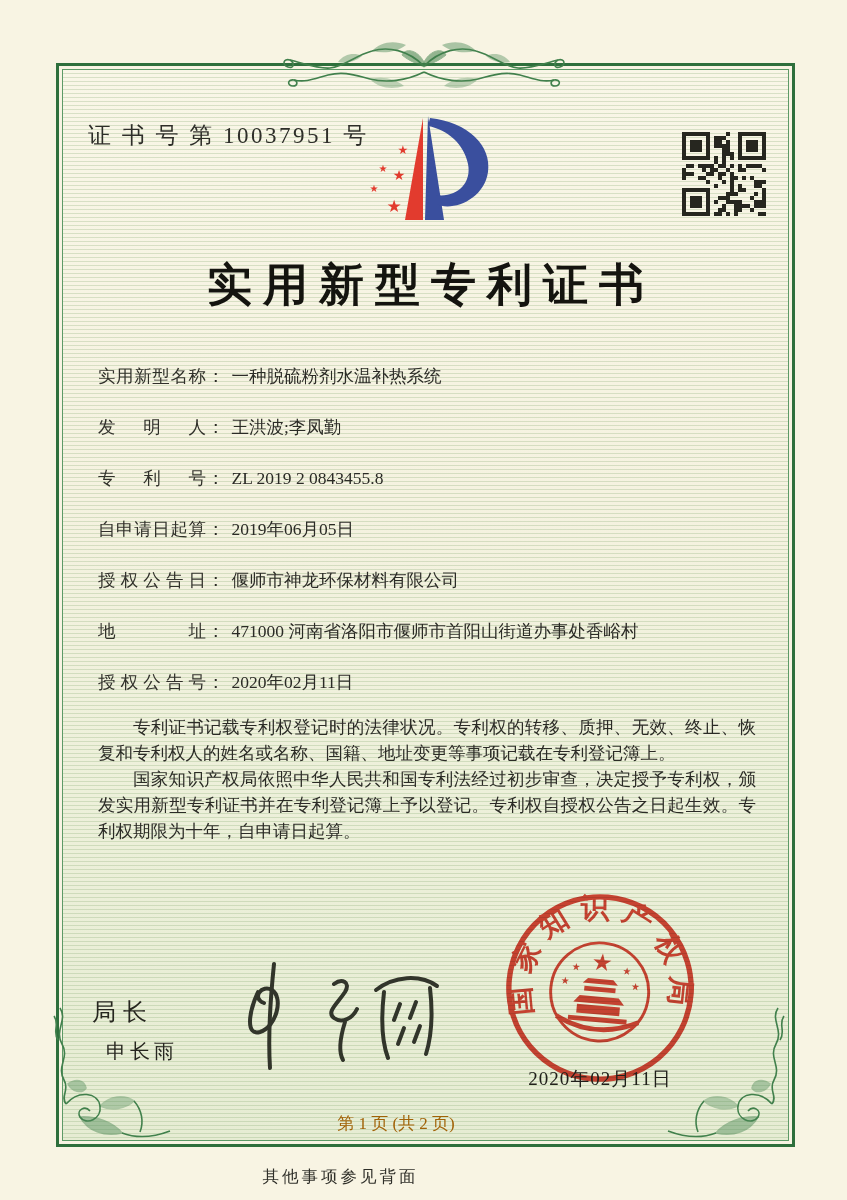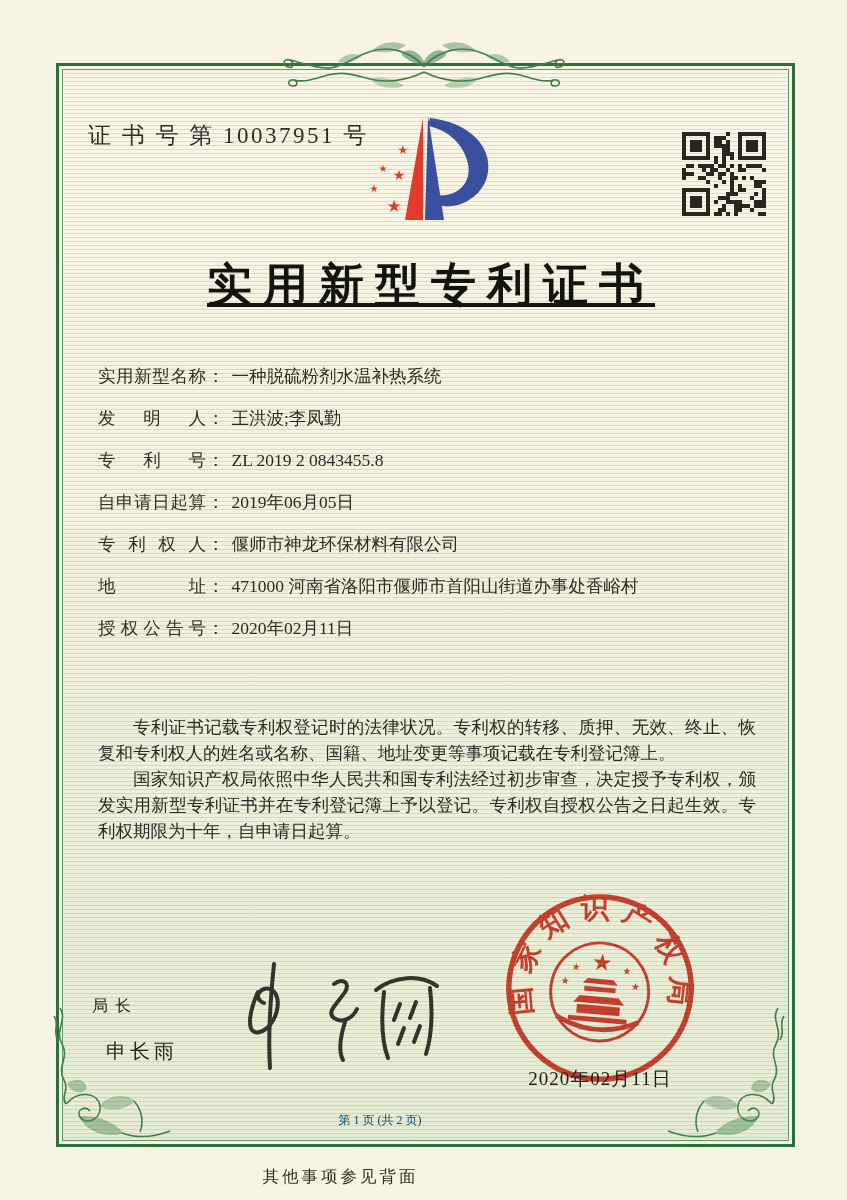--- a/index.html
+++ b/index.html
@@ -18,42 +18,42 @@
     background:
       repeating-linear-gradient(to bottom, rgba(122,162,102,0) 0 3px, rgba(122,162,102,.26) 3px 4px),
       linear-gradient(180deg,#f9f6e7 0%,#f5f2e0 40%,#edf0da 68%,#e6ecd3 100%);
   }
   .cert-no{position:absolute;left:88px;top:120px;font-size:23px;letter-spacing:2.5px;color:#2e2e29;}
   .logo{position:absolute;left:352px;top:112px;width:150px;height:118px;}
   .qr{position:absolute;left:682px;top:132px;width:84px;height:84px;}
   .title{
     position:absolute;left:56px;top:255px;width:739px;margin:0;
     text-align:center;font-size:45px;font-weight:bold;color:#14140f;
-    letter-spacing:11px;padding-left:11px;box-sizing:border-box;text-decoration:underline;
+    letter-spacing:11px;padding-left:11px;box-sizing:border-box;
   }
   .fields{position:absolute;left:98px;top:364px;width:662px;font-size:17.5px;}
-  .row{position:relative;line-height:24px;margin-bottom:18px;white-space:nowrap;}
+  .row{position:relative;line-height:24px;margin-bottom:27px;white-space:nowrap;}
   .f-label{
     display:inline-block;width:108px;vertical-align:top;
     text-align:justify;text-align-last:justify;color:#30302a;
   }
   .colon{margin:0 7px 0 1px;}
   .f-value{color:#2b2b26;}
   .grant-no-group{position:absolute;left:327px;top:0;}
   .body-text{
     position:absolute;left:98px;top:714px;width:658px;
     font-size:17.5px;line-height:26px;text-align:justify;color:#2b2b26;
   }
   .body-text p{margin:0;text-indent:2em;}
-  .signer-title{position:absolute;left:92px;top:996px;font-size:16px;letter-spacing:7px;color:#26261f;text-align:center;}
+  .signer-title{position:absolute;left:92px;top:996px;font-size:24px;letter-spacing:7px;color:#26261f;text-align:center;}
   .signer-name{position:absolute;left:106px;top:1038px;font-size:20px;letter-spacing:4px;color:#26261f;}
   .signature{position:absolute;left:218px;top:948px;width:230px;height:125px;}
   .seal{position:absolute;left:502px;top:890px;width:196px;height:196px;transform:rotate(5deg);mix-blend-mode:multiply;opacity:.93;}
   .seal-date{position:absolute;left:502px;top:1066px;width:196px;text-align:center;font-size:19px;letter-spacing:1px;color:#20201b;}
-  .page-info{position:absolute;left:48px;top:1112px;width:664px;text-align:center;font-size:12px;color:#0c4a6e;}
+  .page-info{position:absolute;left:64px;top:1112px;width:664px;text-align:center;font-size:17px;color:#a16207;}
   .back-note{position:absolute;left:0;top:1166px;width:681px;text-align:center;font-size:16.5px;letter-spacing:3px;color:#2e2e28;}
   .orn-top{position:absolute;left:278px;top:36px;width:292px;height:66px;}
   .orn-corner{position:absolute;width:130px;height:140px;}
   .orn-corner.left{left:44px;top:1006px;}
   .orn-corner.right{left:664px;top:1006px;transform:scaleX(-1);}
 </style>
 </head>
 <body>
 
 <div class="page">
@@ -338,21 +338,21 @@
     <div class="row">
       <span class="f-label">发明人</span><span class="colon">：</span><span class="f-value">王洪波;李凤勤</span>
     </div>
     <div class="row">
       <span class="f-label">专利号</span><span class="colon">：</span><span class="f-value">ZL 2019 2 0843455.8</span>
     </div>
     <div class="row">
       <span class="f-label">自申请日起算</span><span class="colon">：</span><span class="f-value">2019年06月05日</span>
     </div>
     <div class="row">
-      <span class="f-label">专利权人</span><span class="colon">：</span><span class="f-value">偃师市神龙环保材料有限公司</span>
+      <span class="f-label">授权公告日</span><span class="colon">：</span><span class="f-value">偃师市神龙环保材料有限公司</span>
     </div>
     <div class="row">
       <span class="f-label">地址</span><span class="colon">：</span><span class="f-value">471000 河南省洛阳市偃师市首阳山街道办事处香峪村</span>
     </div>
     <div class="row">
       <span class="f-label">授权公告号</span><span class="colon">：</span><span class="f-value">2020年02月11日</span>
     </div>
   </div>
 
   <div class="body-text">

